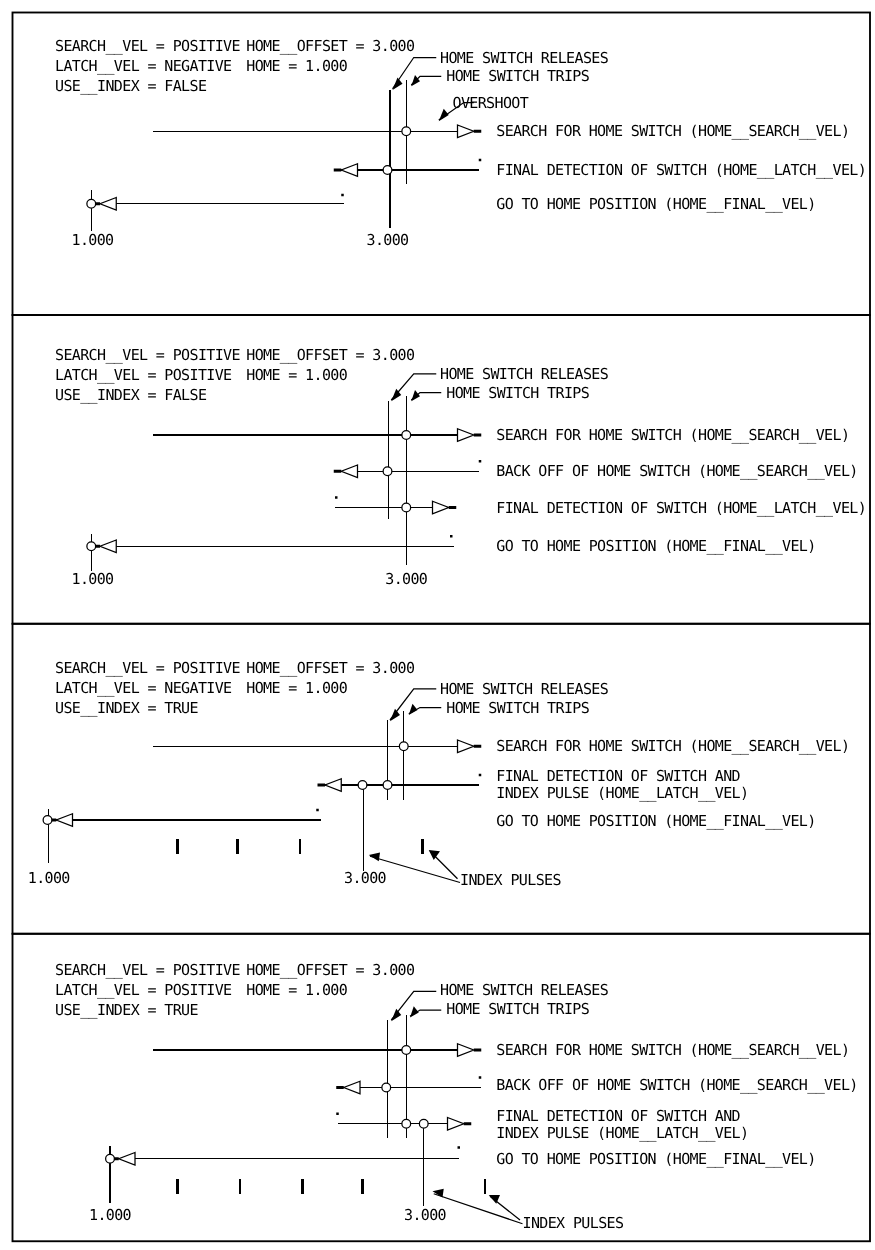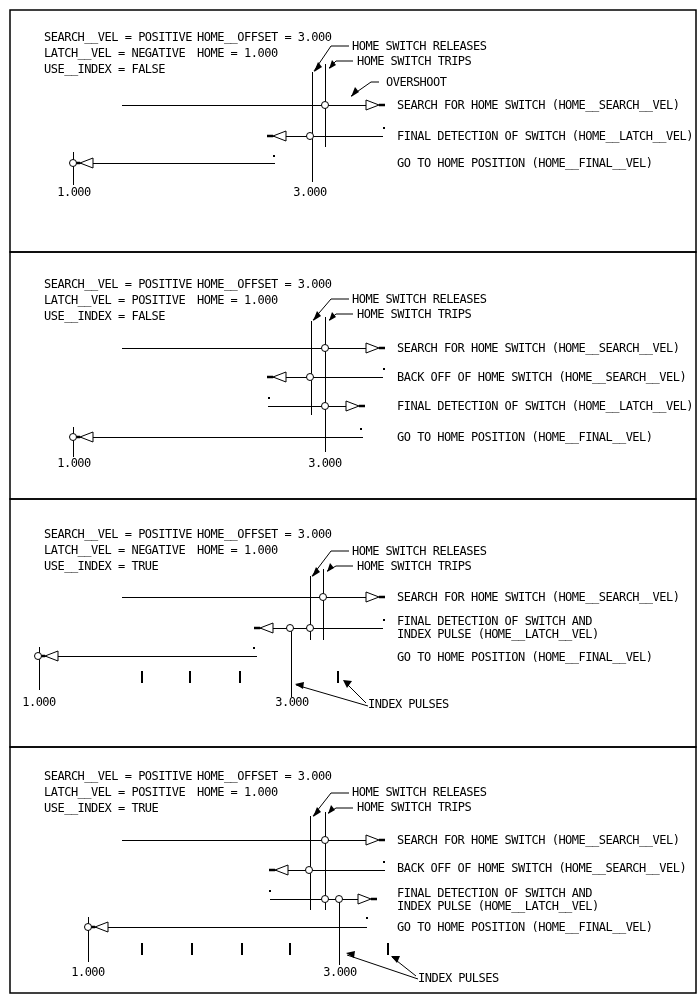--- a/index.html
+++ b/index.html
@@ -128,21 +128,21 @@
   </g>
 </svg>
 
 <span class="t" style="left:44px;top:30px">SEARCH__VEL = POSITIVE</span>
 <span class="t" style="left:197px;top:30px">HOME__OFFSET = 3.000</span>
 <span class="t" style="left:44px;top:46px">LATCH__VEL = NEGATIVE</span>
 <span class="t" style="left:197px;top:46px">HOME = 1.000</span>
 <span class="t" style="left:44px;top:62px">USE__INDEX = FALSE</span>
 <span class="t" style="left:352px;top:39px">HOME SWITCH RELEASES</span>
 <span class="t" style="left:357px;top:54px">HOME SWITCH TRIPS</span>
-<span class="t" style="left:386px;top:75px">OVERSHOOT</span>
+<span class="t" style="left:362px;top:75px">OVERSHOOT</span>
 <span class="t" style="left:397px;top:98px">SEARCH FOR HOME SWITCH (HOME__SEARCH__VEL)</span>
 <span class="t" style="left:397px;top:129px">FINAL DETECTION OF SWITCH (HOME__LATCH__VEL)</span>
 <span class="t" style="left:397px;top:156px">GO TO HOME POSITION (HOME__FINAL__VEL)</span>
 <span class="t c" style="left:74px;top:185px">1.000</span>
 <span class="t c" style="left:310px;top:185px">3.000</span>
 
 <span class="t" style="left:44px;top:277px">SEARCH__VEL = POSITIVE</span>
 <span class="t" style="left:197px;top:277px">HOME__OFFSET = 3.000</span>
 <span class="t" style="left:44px;top:293px">LATCH__VEL = POSITIVE</span>
 <span class="t" style="left:197px;top:293px">HOME = 1.000</span>

